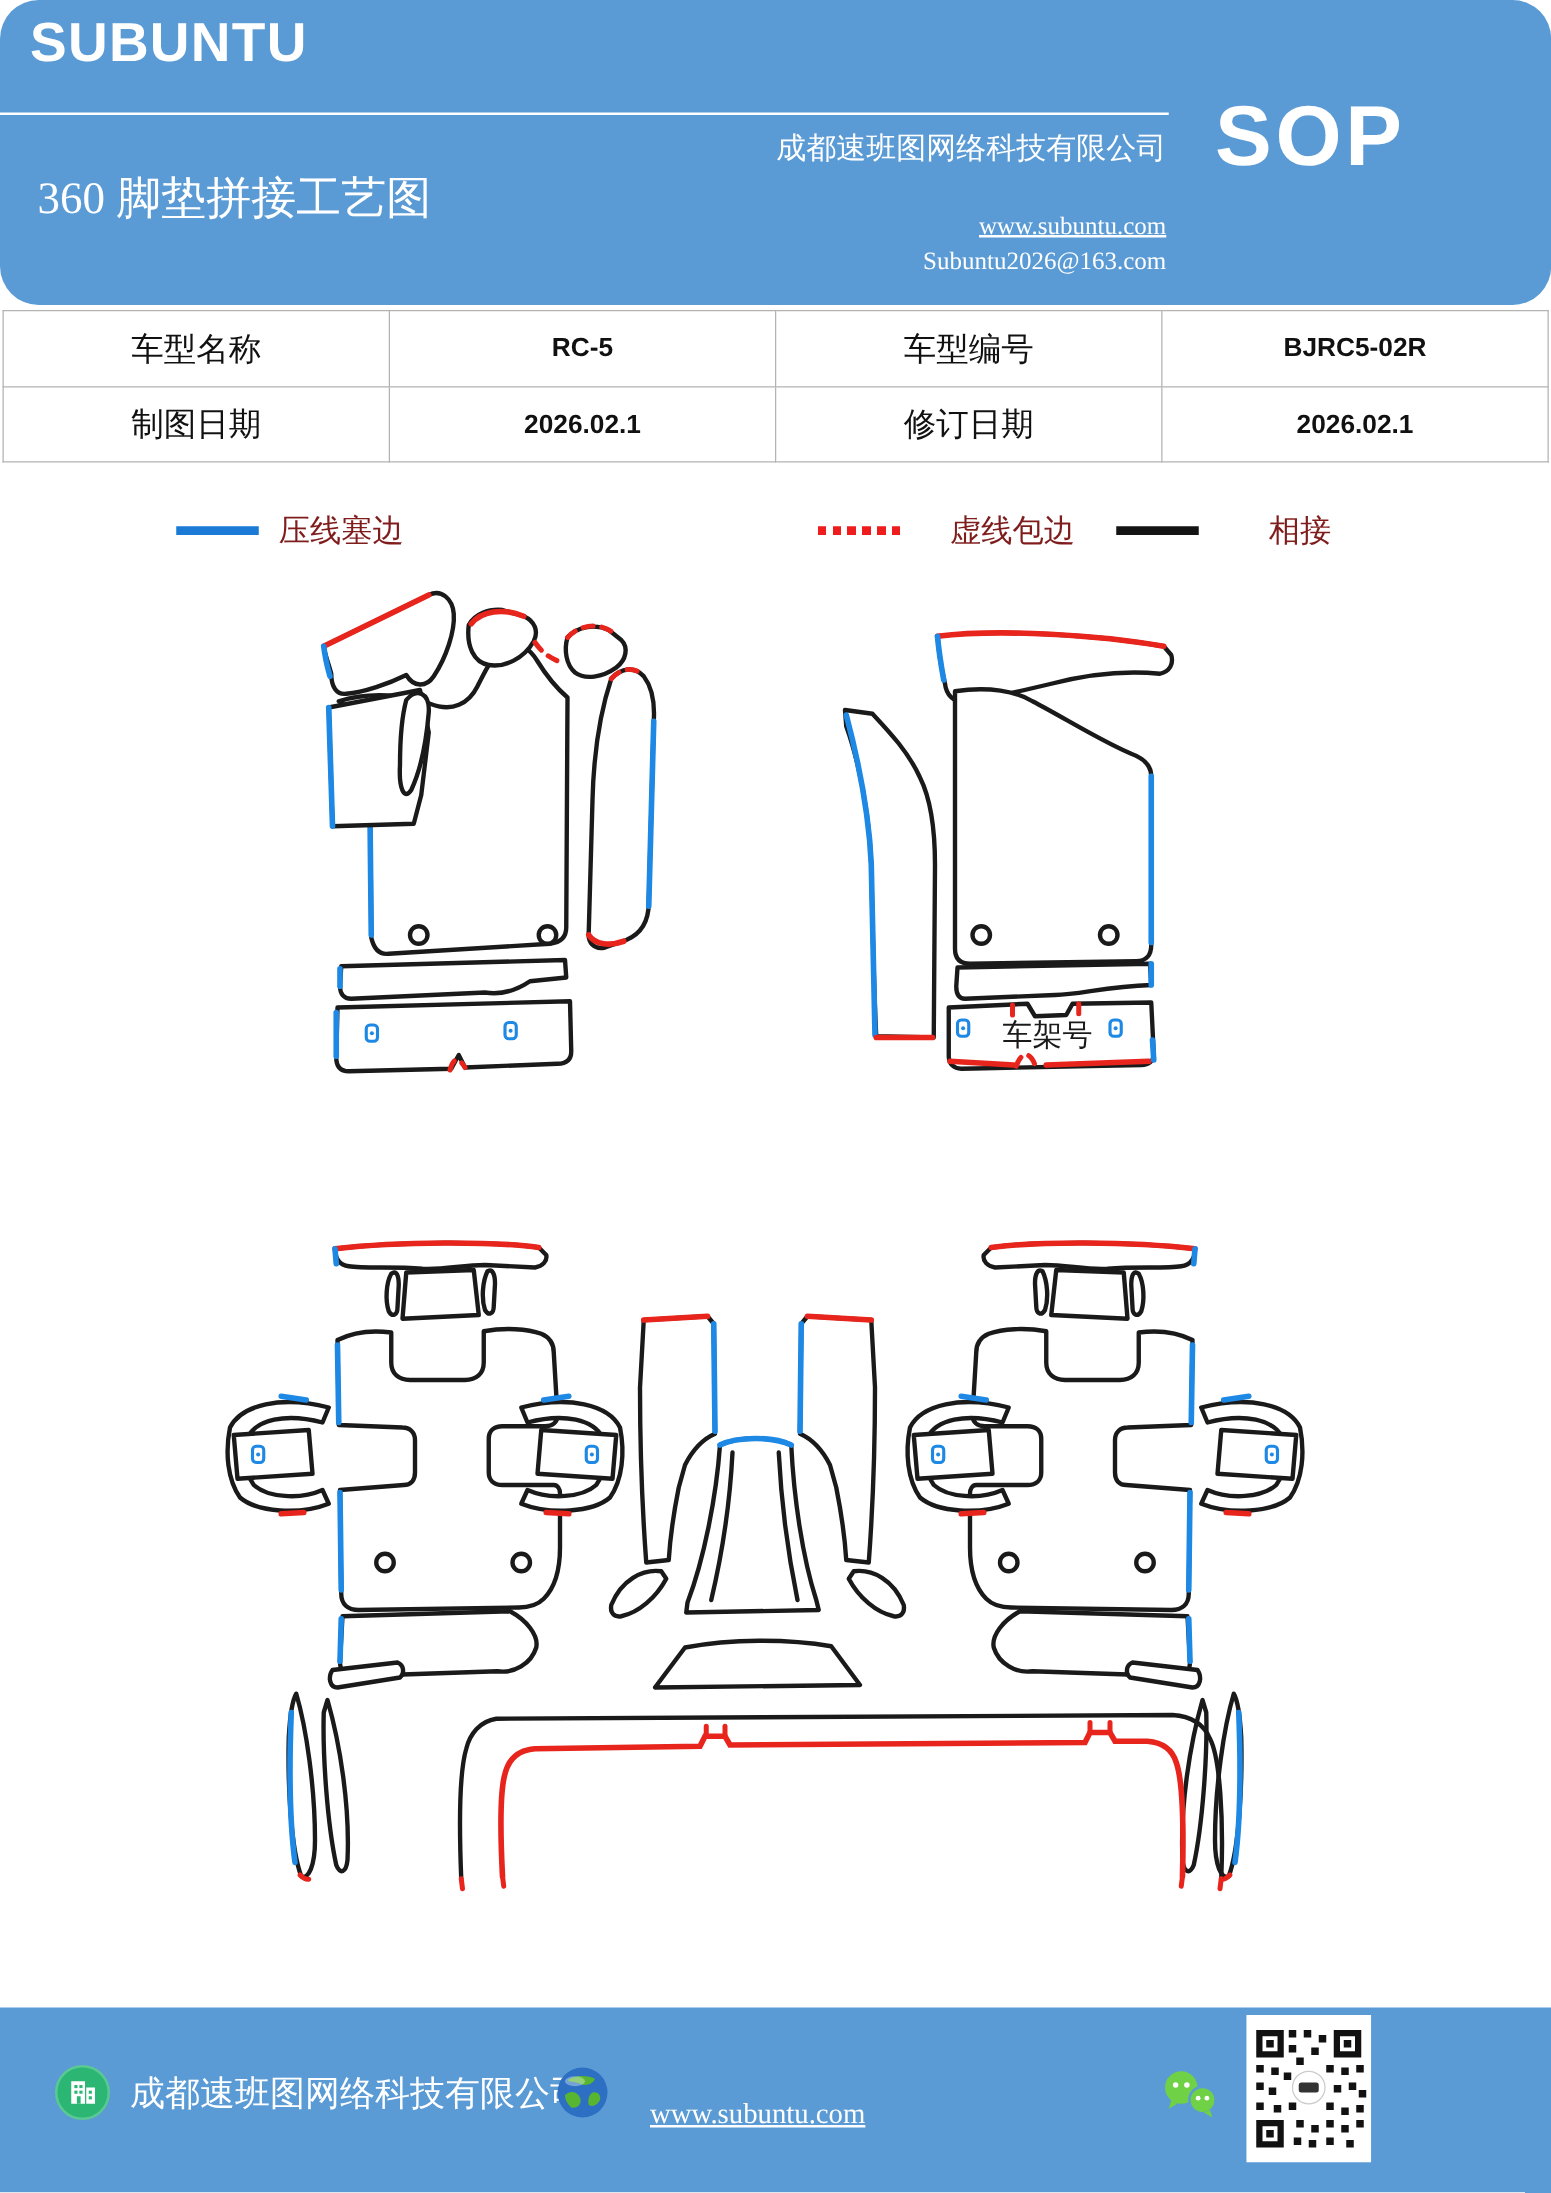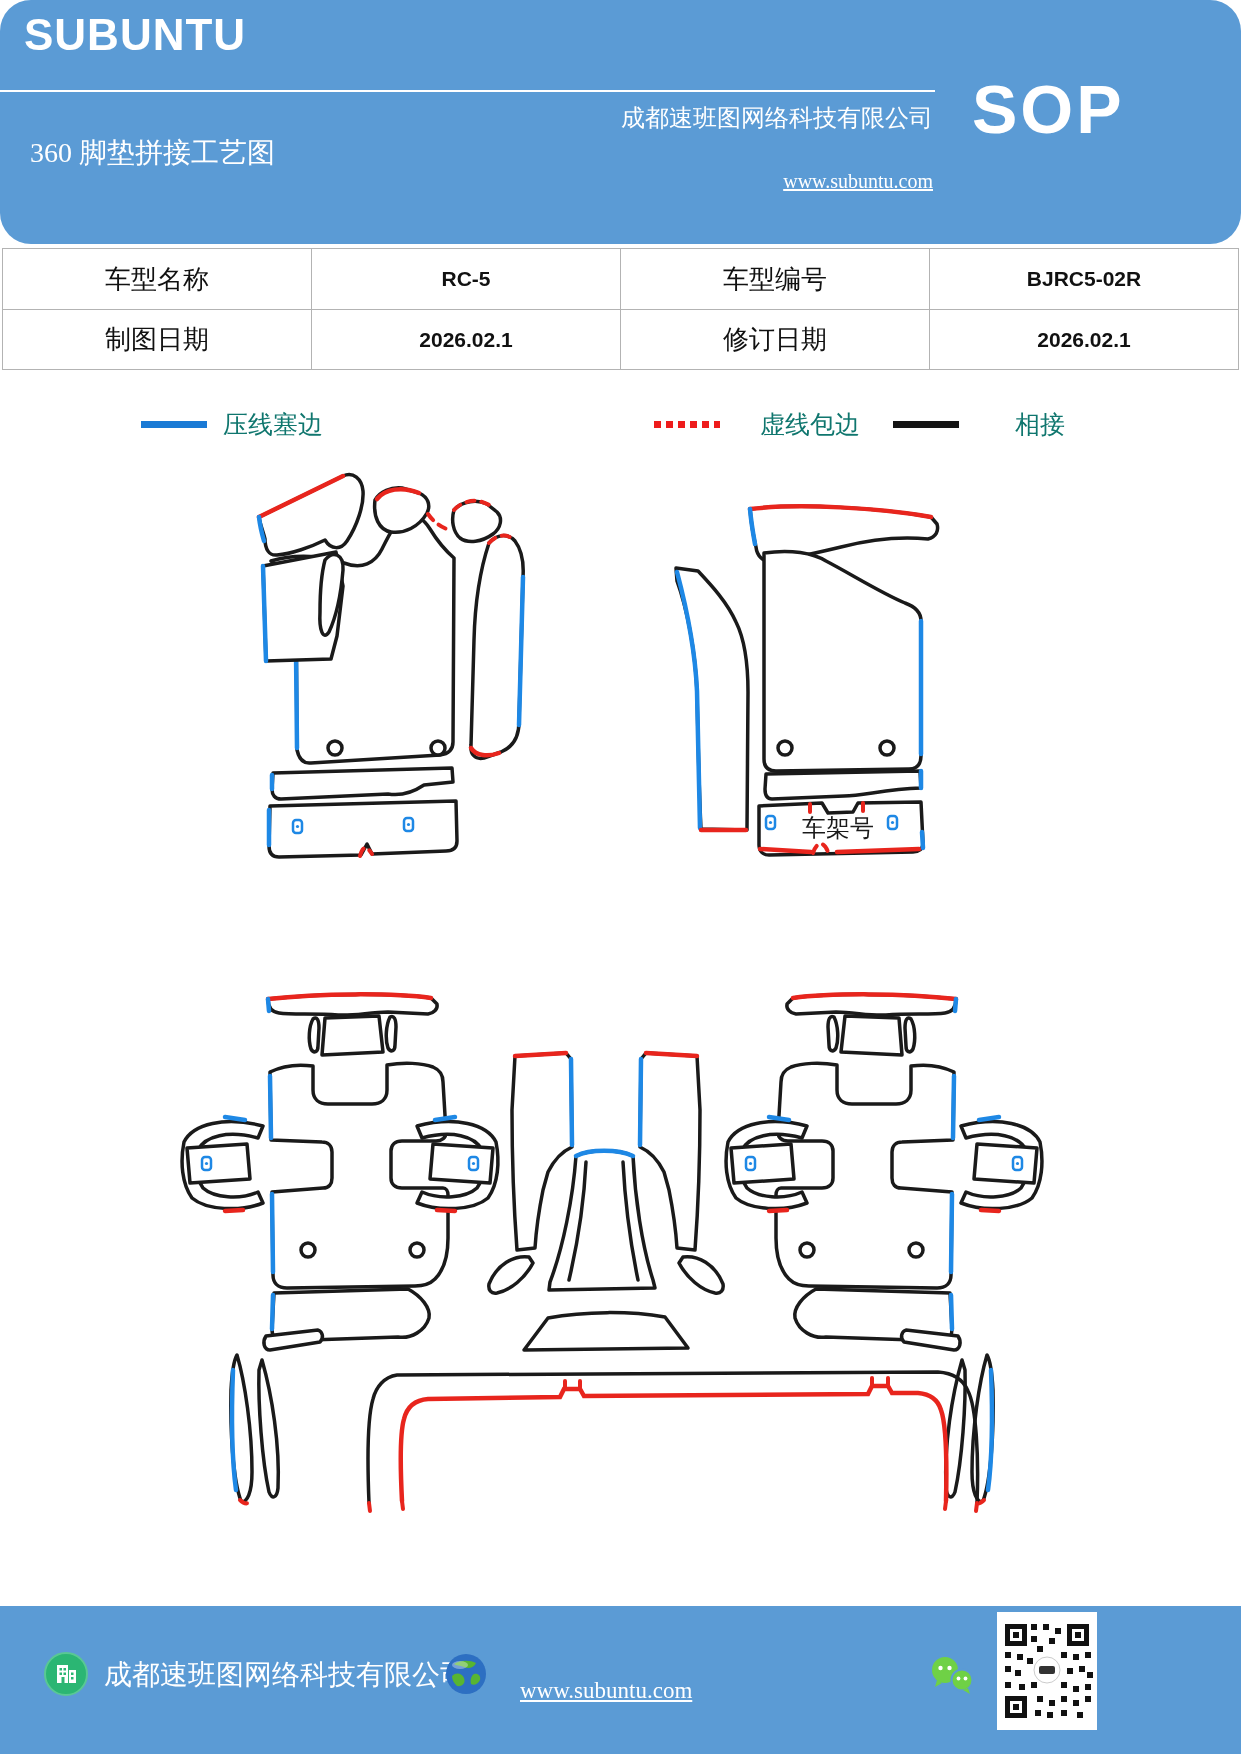--- a/index.html
+++ b/index.html
@@ -2,21 +2,21 @@
 <html><head>
 <meta charset="utf-8">
 <style>
   html,body{margin:0;padding:0;background:#e9e9e9;}
   .page{position:relative;width:1241px;height:1754px;background:#ffffff;
         font-family:"Liberation Sans",sans-serif;overflow:hidden;margin:0 auto;}
   
   .hdr{position:absolute;top:0;left:0;width:1241px;height:244px;background:#5b9bd5;color:#fff;border-radius:31px;}
   .brand{position:absolute;left:24px;top:10px;font-size:44px;font-weight:bold;letter-spacing:1px;}
   .hline{position:absolute;top:90px;left:0;width:935px;height:2px;background:#fff;}
-  .title{position:absolute;left:30px;top:134px;font-size:28px;font-family:"Liberation Serif",serif;}
+  .title{position:absolute;left:30px;top:134px;font-size:36px;font-family:"Liberation Serif",serif;}
   .h-company{position:absolute;left:0;top:102px;width:933px;text-align:right;font-size:24px;
              font-family:"Liberation Serif",serif;}
   .h-web{position:absolute;left:0;top:170px;width:933px;text-align:right;font-size:20px;
          font-family:"Liberation Serif",serif;text-decoration:underline;color:#fff;}
   .h-mail{position:absolute;left:0;top:198px;width:933px;text-align:right;font-size:20px;
           font-family:"Liberation Serif",serif;}
   .sop{position:absolute;left:972px;top:70px;font-size:68px;font-weight:bold;letter-spacing:3px;}
   
   table.info{position:absolute;top:248px;left:2px;width:1237px;border-collapse:collapse;
              table-layout:fixed;}
@@ -26,21 +26,21 @@
   td.zh{font-size:26px;font-family:"Liberation Serif",serif;}
   td.val{font-size:21px;font-weight:bold;font-family:"Liberation Sans",sans-serif;}
   
   .legend{position:absolute;top:404px;left:0;width:1241px;height:40px;}
   .leg-item{position:absolute;top:0;height:40px;display:flex;align-items:center;}
   .leg-sw{width:66px;height:7px;margin-right:16px;}
   .sw-blue{background:#1a7ad5;}
   .sw-red{background:#ee1c1c;}
   .sw-dot{background:repeating-linear-gradient(90deg,#ee1c1c 0 7px,transparent 7px 12px);}
   .sw-black{background:#141414;}
-  .leg-txt{font-size:25px;color:#0f766e;font-family:"Liberation Serif",serif;}
+  .leg-txt{font-size:25px;color:#7f1d1d;font-family:"Liberation Serif",serif;}
   
   .diag{position:absolute;}
   .ol{fill:#fff;stroke:#1a1a1a;stroke-width:3.5;stroke-linejoin:round;}
   .ln{fill:none;stroke:#1a1a1a;stroke-width:3.5;stroke-linecap:round;}
   .bl{fill:none;stroke:#1e88e5;stroke-width:4.5;stroke-linecap:round;}
   .rd{fill:none;stroke:#e8251d;stroke-width:4.5;stroke-linecap:round;}
   .rdd{fill:none;stroke:#e8251d;stroke-width:4;stroke-dasharray:8 7;stroke-linecap:round;}
   .clip{fill:#fff;stroke:#1e88e5;stroke-width:2.5;}
   .clipdot{fill:#1e88e5;}
   .eye{fill:#fff;stroke:#1a1a1a;stroke-width:3.5;}
@@ -56,20 +56,21 @@
 <body>
 
 <div class="page">
 
   <div class="hdr">
     <div class="brand">SUBUNTU</div>
     <div class="hline"></div>
     <div class="title">360 脚垫拼接工艺图</div>
     <div class="h-company">成都速班图网络科技有限公司</div>
     <a class="h-web" href="#">www.subuntu.com</a>
+    <div class="h-mail">Subuntu2026@163.com</div>
     <div class="sop">SOP</div>
   </div>
 
   <table class="info">
     <tbody>
         <tr class="r1">
       <td class="zh">车型名称</td>
       <td class="val">RC-5</td>
       <td class="zh">车型编号</td>
       <td class="val">BJRC5-02R</td>

